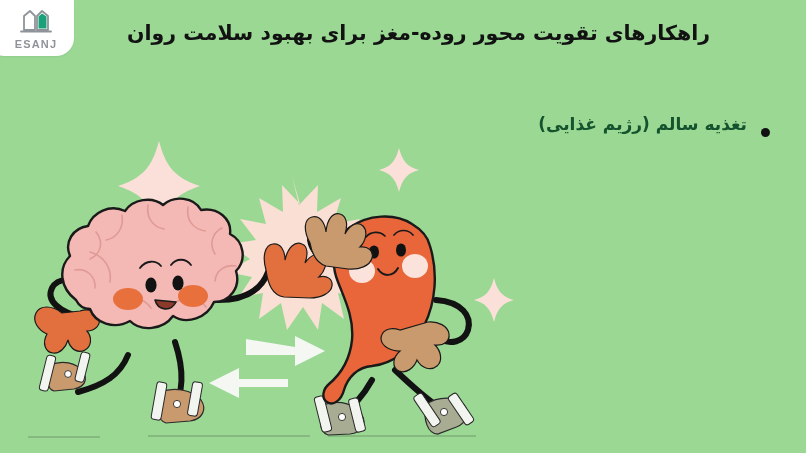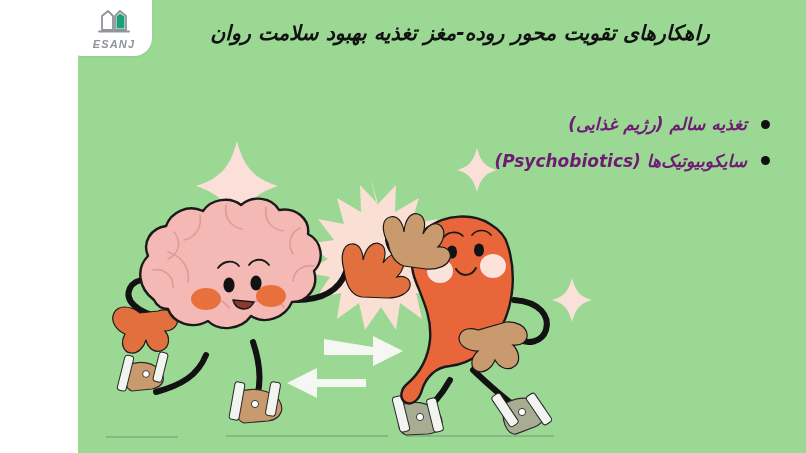--- a/index.html
+++ b/index.html
@@ -7,25 +7,24 @@
     padding: 0;
   }
   body {
     width: 806px;
     height: 453px;
     overflow: hidden;
     font-family: "DejaVu Sans", "Liberation Sans", sans-serif;
   }
   #slide {
     position: relative;
-    width: 728px;
+    width: 806px;
     height: 453px;
     background: #9ad894;
     overflow: hidden;
-    font-style: italic;
   }
   
   #logo-badge {
     position: absolute;
     left: -14px;
     top: -16px;
     width: 88px;
     height: 72px;
     background: #ffffff;
     border-radius: 18px;
@@ -73,27 +72,27 @@
     width: 520px;
     margin: 0;
     padding: 0;
     list-style: none;
     direction: rtl;
     text-align: right;
   }
   #bullet-list li {
     display: flex;
     flex-direction: row;
-    align-items: center;
+    align-items: flex-end;
     justify-content: flex-start;
     gap: 14px;
     margin-bottom: 12px;
     font-size: 17px;
     font-weight: 600;
-    color: #701a75;
+    color: #14532d;
     line-height: 1.45;
   }
   .bullet-dot {
     flex: 0 0 auto;
     width: 9px;
     height: 9px;
     border-radius: 50%;
     background: #111111;
   }
   .bullet-text { flex: 0 1 auto; }
@@ -286,26 +285,22 @@
       <svg width="40" height="30" viewBox="0 0 40 30">
         <path d="M8 9 L14 4 L19 9 L19 23 L8 23 Z" fill="#ffffff" stroke="#8e9499" stroke-width="1.8" stroke-linejoin="round"></path>
         <path d="M21 9 L26 4 L32 9 L32 23 L21 23 Z" fill="#ffffff" stroke="#8e9499" stroke-width="1.8" stroke-linejoin="round"></path>
         <path d="M22.5 9.6 L26 6.6 L30.5 9.6 L30.5 21.6 L22.5 21.6 Z" fill="#1aa179"></path>
         <line x1="5" y1="24.5" x2="35" y2="24.5" stroke="#8e9499" stroke-width="1.8" stroke-linecap="round"></line>
       </svg>
       <div id="logo-wordmark">ESANJ</div>
     </div>
   </div>
 
-  <div id="headline">راهکارهای تقویت محور روده-مغز تغذیه بهبود سلامت روان</div>
+  <div id="headline">راهکارهای تقویت محور روده-مغز برای بهبود سلامت روان</div>
 
   <ul id="bullet-list">
     <li>
       <span class="bullet-dot"></span>
       <span class="bullet-text">تغذیه سالم (رژیم غذایی)</span>
     </li>
-    <li>
-      <span class="bullet-dot"></span>
-      <span class="bullet-text">سایکوبیوتیک‌ها (Psychobiotics)</span>
-    </li>
   </ul>
 
 </div>
 
 </body></html>

